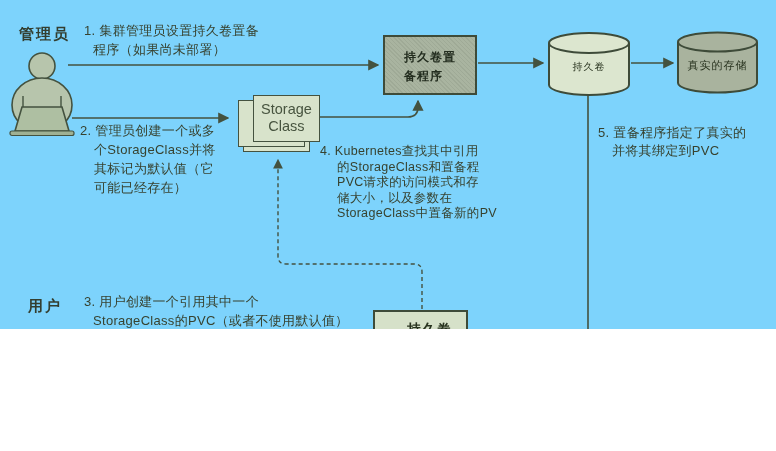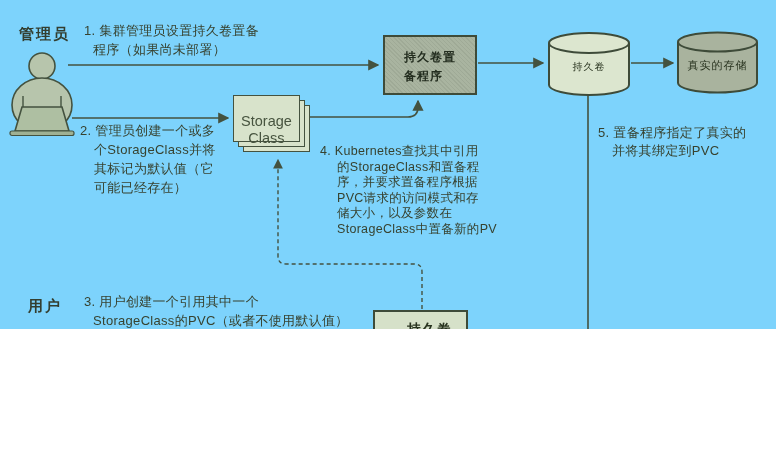--- a/index.html
+++ b/index.html
@@ -19,21 +19,21 @@
   .note .ind9{margin-left:9px;}
   .note .ind14{margin-left:14px;}
   .note .ind17{margin-left:17px;}
   .n2{line-height:19px;}
   .n4{font-size:12.5px;line-height:15.5px;margin-top:18px;}
   .n5{line-height:18px;}
   .n6{line-height:18.5px;}
   
   .sc-stack{position:absolute;left:233px;top:95px;width:78px;height:58px;}
   .sc-card{position:absolute;width:67px;height:47px;background:#d8e3cb;border:1.6px solid #44523f;box-sizing:border-box;}
-  .sc-front{z-index:3;text-align:center;font-size:14.5px;line-height:17px;color:#47543f;padding-top:17px;}
+  .sc-front{z-index:3;text-align:center;font-size:14.5px;line-height:17px;color:#47543f;padding-top:5px;margin-left:20px;}
   
   .prov{position:absolute;left:383px;top:35px;width:94px;height:60px;box-sizing:border-box;
         border:2px solid #3e4b39;background:#a9b4a0;
         background-image:repeating-linear-gradient(45deg,rgba(40,50,35,.08) 0 1px,transparent 1px 3px);
         font-size:12px;font-weight:600;line-height:19px;letter-spacing:1px;color:#232d1f;
         padding:11px 0 0 19px;}
   
   .cyl{position:absolute;}
   .cyl .label{position:absolute;left:0;right:0;text-align:center;letter-spacing:1px;color:#28331f;}
   
@@ -162,21 +162,20 @@
   </div>
 
   <div class="note" style="left:84px;top:293px;">
     <div>3. 用户创建一个引用其中一个</div>
     <div class="ind9">StorageClass的PVC（或者不使用默认值）</div>
   </div>
 
   <div class="note n4" style="left:320px;top:126px;">
     <div>4. Kubernetes查找其中引用</div>
     <div class="ind17">的StorageClass和置备程</div>
-    <div class="ind17">序，并要求置备程序根据</div>
     <div class="ind17">PVC请求的访问模式和存</div>
     <div class="ind17">储大小，以及参数在</div>
     <div class="ind17">StorageClass中置备新的PV</div>
   </div>
 
   <div class="note n5" style="left:598px;top:124px;">
     <div>5. 置备程序指定了真实的</div>
     <div class="ind14">并将其绑定到PVC</div>
   </div>
 

